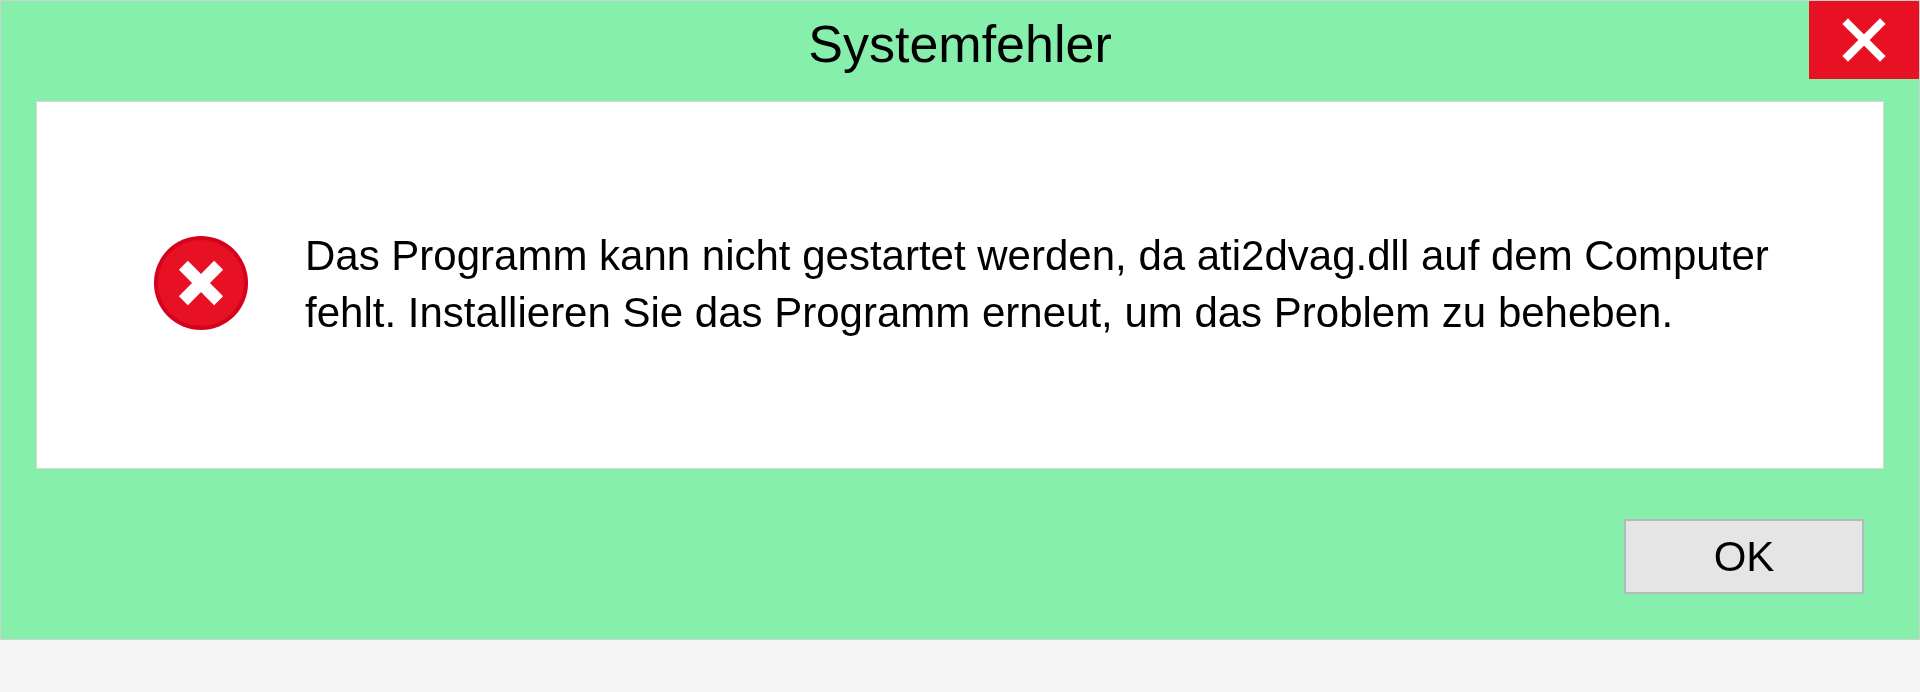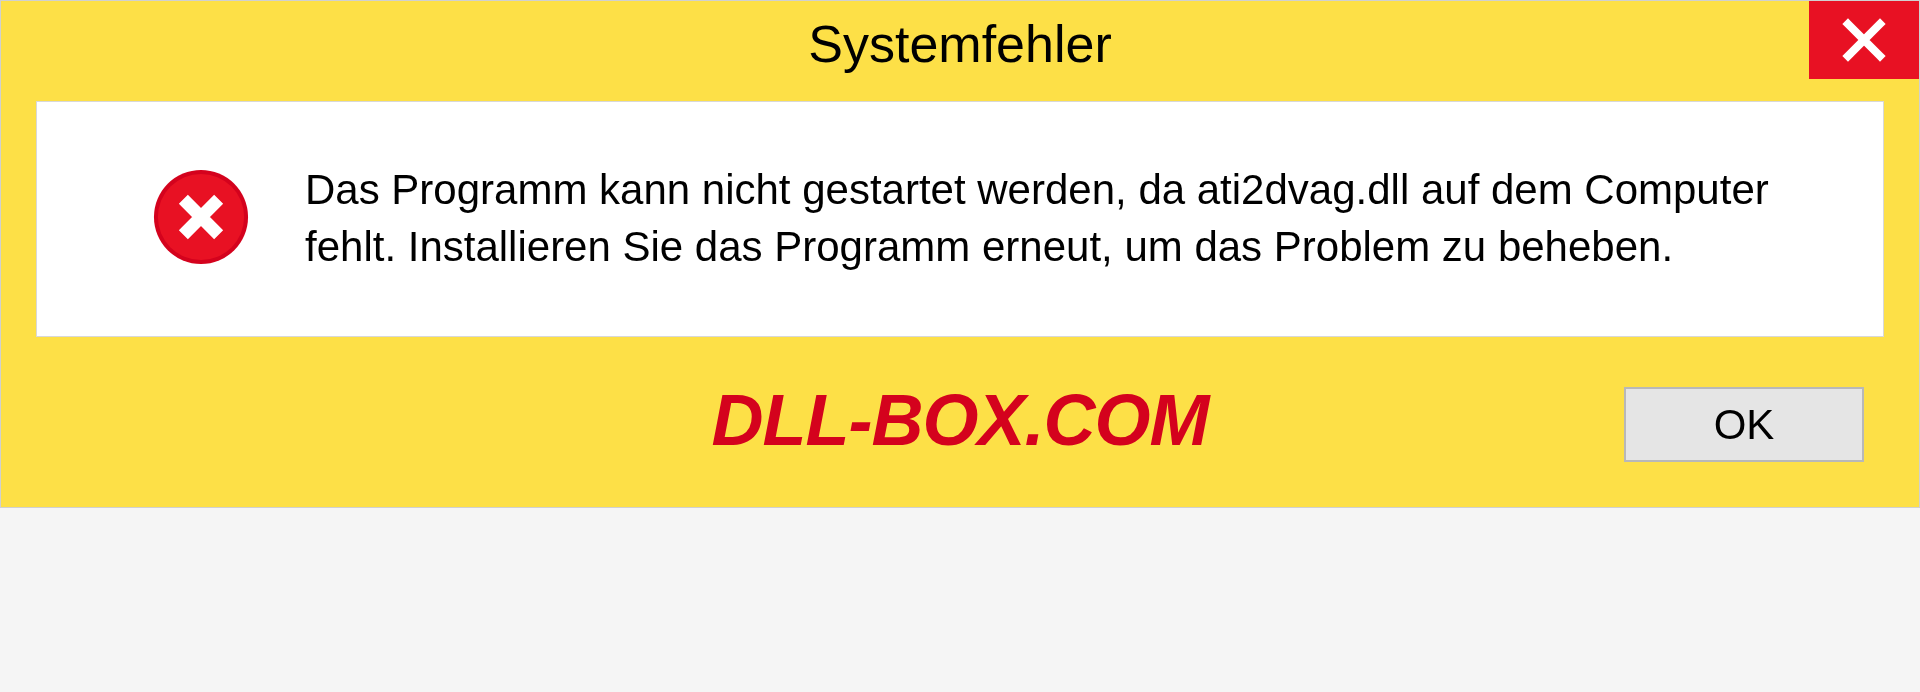--- a/index.html
+++ b/index.html
@@ -9,22 +9,22 @@
     }
     body {
       font-family: "Segoe UI", Arial, sans-serif;
       background: #f5f5f5;
       width: 1920px;
       height: 692px;
       overflow: hidden;
     }
     .dialog {
       width: 1920px;
-      height: 508px;
-      background: #fde047;
+      height: 640px;
+      background: #86efac;
       border: 1px solid #d0d0d0;
       position: relative;
       display: flex;
       flex-direction: column;
     }
     .titlebar {
       height: 85px;
       display: flex;
       align-items: center;
       justify-content: center;
@@ -127,16 +127,15 @@
       <svg viewBox="0 0 100 100">
         <circle cx="50" cy="50" r="48" fill="#d4021d"></circle>
         <circle cx="50" cy="50" r="44" fill="#e81123"></circle>
         <path d="M32 32 L68 68 M68 32 L32 68" stroke="#ffffff" stroke-width="13" stroke-linecap="butt" fill="none"></path>
       </svg>
     </div>
     <div class="message">Das Programm kann nicht gestartet werden, da ati2dvag.dll auf dem Computer fehlt. Installieren Sie das Programm erneut, um das Problem zu beheben.</div>
   </div>
 
   <div class="footer">
-    <div class="watermark">DLL-BOX.COM</div>
     <button class="ok-btn">OK</button>
   </div>
 </div>
 
 </body></html>

